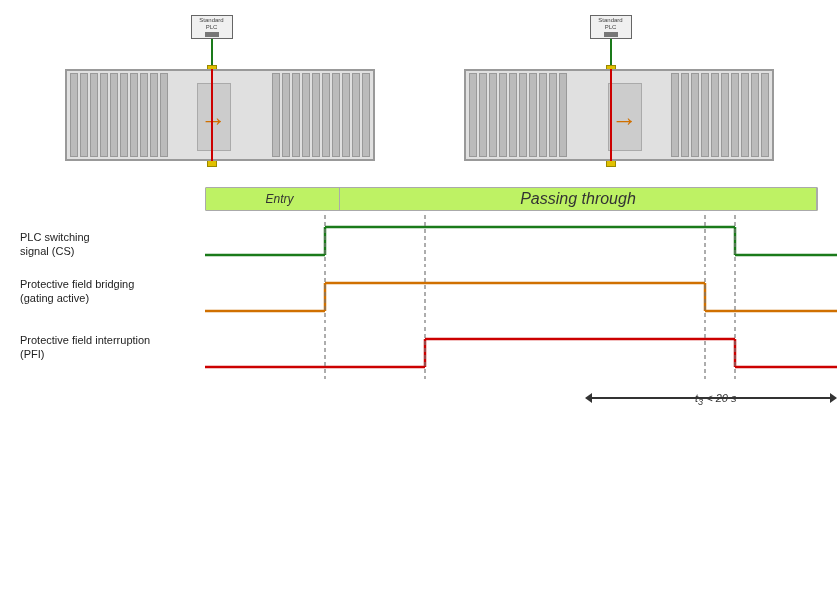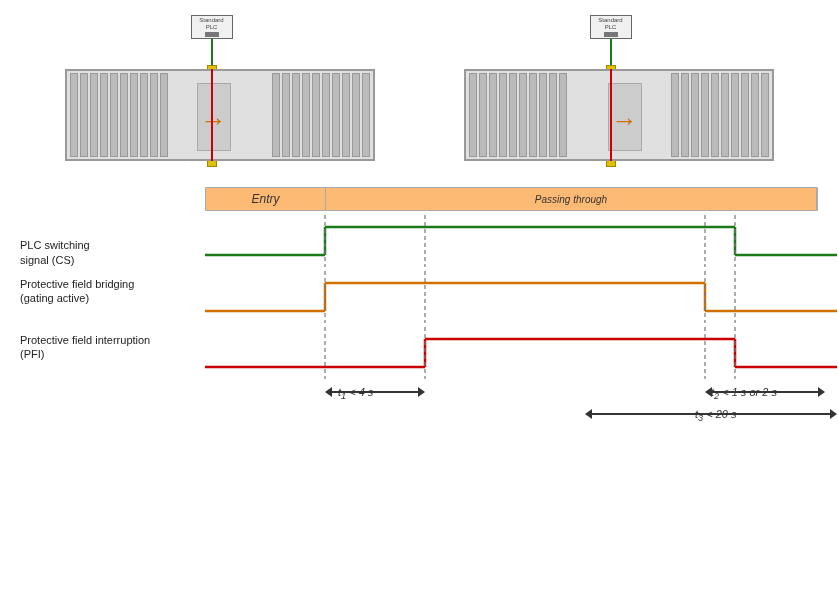--- a/index.html
+++ b/index.html
@@ -146,30 +146,30 @@
         </div>
       </div>
     </div>
 
   </div>
 
   <div class="timing-wrap" style="position:relative;margin-top:2px;">
 
     <div style="display:flex;align-items:center;margin-bottom:4px;">
       <div style="width:185px;min-width:185px;"></div>
-      <div style="display:flex;width:632px;height:24px;background:#fdba74;border:1px solid #aaa;border-radius:1px;position:relative;">
+      <div style="display:flex;width:632px;height:24px;background:#bef264;border:1px solid #aaa;border-radius:1px;position:relative;padding-left:14px;">
 
         <div style="width:120px;border-right:1px solid #aaa;display:flex;align-items:center;justify-content:center;font-style:italic;font-size:12px;color:#333;">Entry</div>
 
-        <div style="flex:1;border-right:1px solid #aaa;display:flex;align-items:center;justify-content:center;font-style:italic;font-size:10px;color:#333;">Passing through</div>
-
-      </div>
-    </div>
-
-    <div style="display:flex;align-items:flex-end;margin-top:4px;position:relative;">
+        <div style="flex:1;border-right:1px solid #aaa;display:flex;align-items:center;justify-content:center;font-style:italic;font-size:16px;color:#333;">Passing through</div>
+
+      </div>
+    </div>
+
+    <div style="display:flex;align-items:center;margin-top:4px;position:relative;">
       <div style="width:185px;min-width:185px;font-size:11px;color:#222;line-height:1.3;padding-top:6px;padding-right:8px;">
         <span>PLC switching<br>signal (CS)</span>
       </div>
       <div style="flex:1;height:52px;position:relative;">
         <svg width="632" height="52">
 
           <line x1="0" y1="40" x2="120" y2="40" stroke="#1a7a1a" stroke-width="2.5"></line>
 
           <line x1="120" y1="40" x2="120" y2="12" stroke="#1a7a1a" stroke-width="2.5"></line>
 
@@ -230,42 +230,22 @@
           <line x1="530" y1="40" x2="632" y2="40" stroke="#cc0000" stroke-width="2.5"></line>
 
           <line x1="120" y1="0" x2="120" y2="52" stroke="#777" stroke-width="1.2" stroke-dasharray="4,3"></line>
           <line x1="220" y1="0" x2="220" y2="52" stroke="#777" stroke-width="1.2" stroke-dasharray="4,3"></line>
           <line x1="500" y1="0" x2="500" y2="52" stroke="#777" stroke-width="1.2" stroke-dasharray="4,3"></line>
           <line x1="530" y1="0" x2="530" y2="52" stroke="#777" stroke-width="1.2" stroke-dasharray="4,3"></line>
         </svg>
       </div>
     </div>
 
-    <div style="display:flex;align-items:center;margin-top:2px;">
-      <div style="width:185px;min-width:185px;"></div>
-      <div style="width:632px;height:22px;position:relative;">
-
-        <div style="position:absolute;left:120px;top:0;width:100px;height:22px;display:flex;align-items:center;">
-
-          <div style="width:0;height:0;border-top:5px solid transparent;border-bottom:5px solid transparent;border-right:7px solid #333;"></div>
-          <div style="flex:1;height:1.5px;background:#333;"></div>
-          <div style="width:0;height:0;border-top:5px solid transparent;border-bottom:5px solid transparent;border-left:7px solid #333;"></div>
-        </div>
-        <div style="position:absolute;left:133px;top:5px;font-size:11px;font-style:italic;color:#333;white-space:nowrap;">t<sub>1</sub> &lt; 4 s</div>
-
-        <div style="position:absolute;left:500px;top:0;width:120px;height:22px;display:flex;align-items:center;">
-          <div style="width:0;height:0;border-top:5px solid transparent;border-bottom:5px solid transparent;border-right:7px solid #333;"></div>
-          <div style="flex:1;height:1.5px;background:#333;"></div>
-          <div style="width:0;height:0;border-top:5px solid transparent;border-bottom:5px solid transparent;border-left:7px solid #333;"></div>
-        </div>
-        <div style="position:absolute;left:506px;top:5px;font-size:11px;font-style:italic;color:#333;white-space:nowrap;">t<sub>2</sub> &lt; 1 s or 2 s</div>
-      </div>
-    </div>
-
-    <div style="display:flex;align-items:center;margin-top:0;">
+
+    <div style="display:flex;align-items:center;margin-top:8px;">
       <div style="width:185px;min-width:185px;"></div>
       <div style="width:632px;height:22px;position:relative;">
 
         <div style="position:absolute;left:380px;top:0;width:252px;height:22px;display:flex;align-items:center;">
           <div style="width:0;height:0;border-top:5px solid transparent;border-bottom:5px solid transparent;border-right:7px solid #333;"></div>
           <div style="flex:1;height:1.5px;background:#333;"></div>
           <div style="width:0;height:0;border-top:5px solid transparent;border-bottom:5px solid transparent;border-left:7px solid #333;"></div>
         </div>
         <div style="position:absolute;left:490px;top:5px;font-size:11px;font-style:italic;color:#333;white-space:nowrap;">t<sub>3</sub> &lt; 20 s</div>
       </div>

